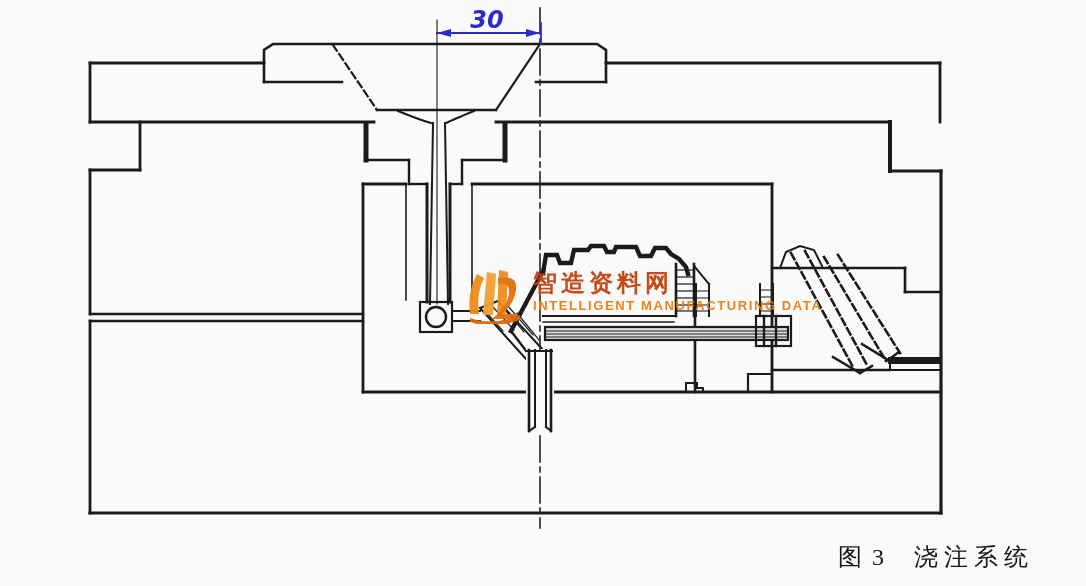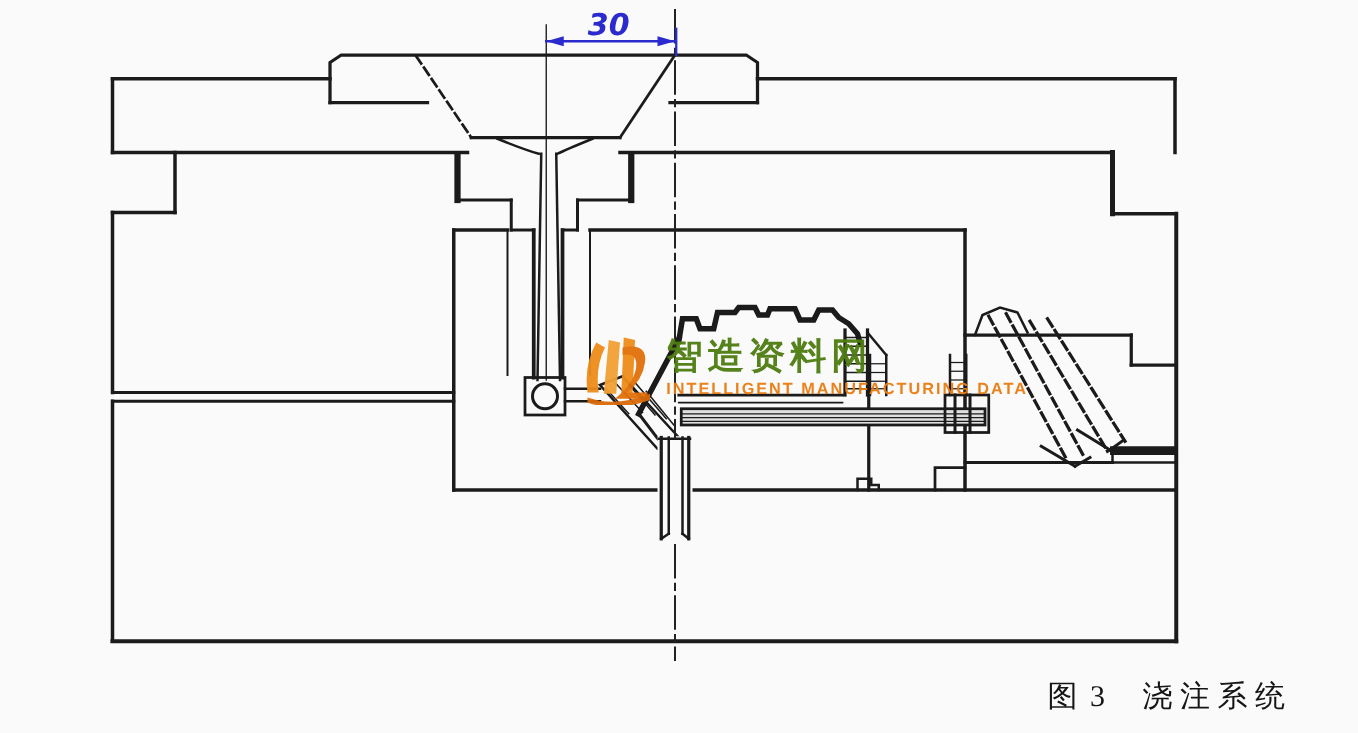--- a/index.html
+++ b/index.html
@@ -21,21 +21,21 @@
   }
 
   
   .watermark{
     position:absolute;left:462px;top:262px;
     display:flex;align-items:flex-start;gap:7px;
     opacity:.95;pointer-events:none;
   }
   .wm-textcol{display:flex;flex-direction:column;margin-top:8px;}
   .wm-brand{
-    font-size:29px;font-weight:bold;color:#4d7c0f;
+    font-size:24px;font-weight:bold;color:#c2410c;
     letter-spacing:4px;line-height:1.05;white-space:nowrap;
     font-family:"Liberation Sans",sans-serif;
   }
   .wm-tagline{
     font-size:13px;font-weight:bold;color:#ea7c10;
     letter-spacing:1.6px;margin-top:3px;white-space:nowrap;
     font-family:"Liberation Sans",sans-serif;
   }
 
   

